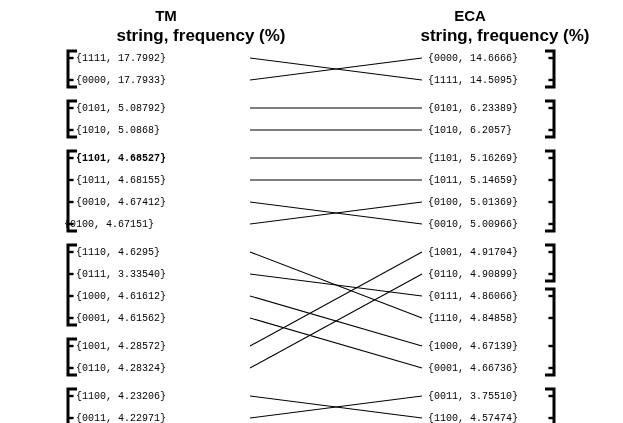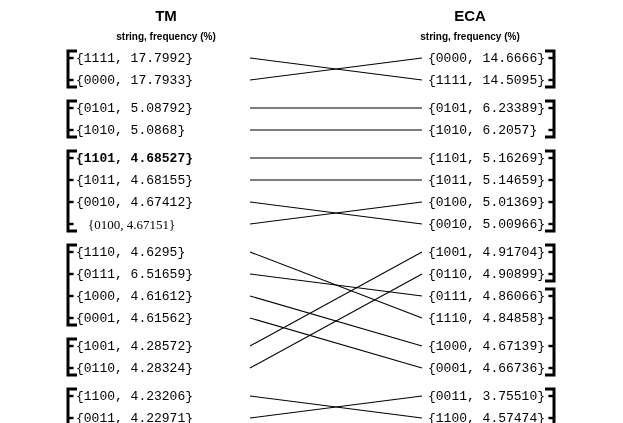--- a/index.html
+++ b/index.html
@@ -20,30 +20,31 @@
     font-family: "Liberation Sans", sans-serif;
     font-size: 15px;
     font-weight: bold;
     color: #000000;
     white-space: nowrap;
     text-align: center;
   }
   .col-subtitle {
     position: absolute;
     font-family: "Liberation Sans", sans-serif;
-    font-size: 10px;
+    font-size: 17px;
     font-weight: bold;
     color: #000000;
     white-space: nowrap;
     text-align: center;
+    margin-left: 35px;
   }
   .entry {
     position: absolute;
     font-family: "Liberation Mono", monospace;
-    font-size: 13px;
+    font-size: 10px;
     color: #000000;
     white-space: pre;
     line-height: 13px;
   }
   .entry.left  { text-align: left; }
   .entry.right { text-align: left; }
   #links {
     position: absolute;
     left: 0; top: 0;
     width: 623px;
@@ -136,23 +137,23 @@
     </svg>
 
   <div id="left-entries">
       <div class="entry left" style="left: 76px; top: 58px; transform: translateY(-50%);">{1111, 17.7992}</div>
       <div class="entry left" style="left: 76px; top: 80px; transform: translateY(-50%);">{0000, 17.7933}</div>
       <div class="entry left" style="left: 76px; top: 108px; transform: translateY(-50%);">{0101, 5.08792}</div>
       <div class="entry left" style="left: 76px; top: 130px; transform: translateY(-50%);">{1010, 5.0868}</div>
       <div class="entry left" style="left: 76px; top: 158px; transform: translateY(-50%); font-weight: bold;">{1101, 4.68527}</div>
       <div class="entry left" style="left: 76px; top: 180px; transform: translateY(-50%);">{1011, 4.68155}</div>
       <div class="entry left" style="left: 76px; top: 202px; transform: translateY(-50%);">{0010, 4.67412}</div>
-      <div class="entry left" style="left: 88px; top: 224px; transform: translateY(-50%); font-family: Liberation Serif, serif;">{0100, 4.67151}</div>
+      <div class="entry left" style="left: 64px; top: 224px; transform: translateY(-50%);">{0100, 4.67151}</div>
       <div class="entry left" style="left: 76px; top: 252px; transform: translateY(-50%);">{1110, 4.6295}</div>
-      <div class="entry left" style="left: 76px; top: 274px; transform: translateY(-50%);">{0111, 6.51659}</div>
+      <div class="entry left" style="left: 76px; top: 274px; transform: translateY(-50%);">{0111, 3.33540}</div>
       <div class="entry left" style="left: 76px; top: 296px; transform: translateY(-50%);">{1000, 4.61612}</div>
       <div class="entry left" style="left: 76px; top: 318px; transform: translateY(-50%);">{0001, 4.61562}</div>
       <div class="entry left" style="left: 76px; top: 346px; transform: translateY(-50%);">{1001, 4.28572}</div>
       <div class="entry left" style="left: 76px; top: 368px; transform: translateY(-50%);">{0110, 4.28324}</div>
       <div class="entry left" style="left: 76px; top: 396px; transform: translateY(-50%);">{1100, 4.23206}</div>
       <div class="entry left" style="left: 76px; top: 418px; transform: translateY(-50%); font-family: Liberation Mono, monospace;">{0011, 4.22971}</div>
     </div>
   <div id="right-entries">
       <div class="entry right" style="left: 428px; top: 58px; transform: translateY(-50%);">{0000, 14.6666}</div>
       <div class="entry right" style="left: 428px; top: 80px; transform: translateY(-50%);">{1111, 14.5095}</div>

